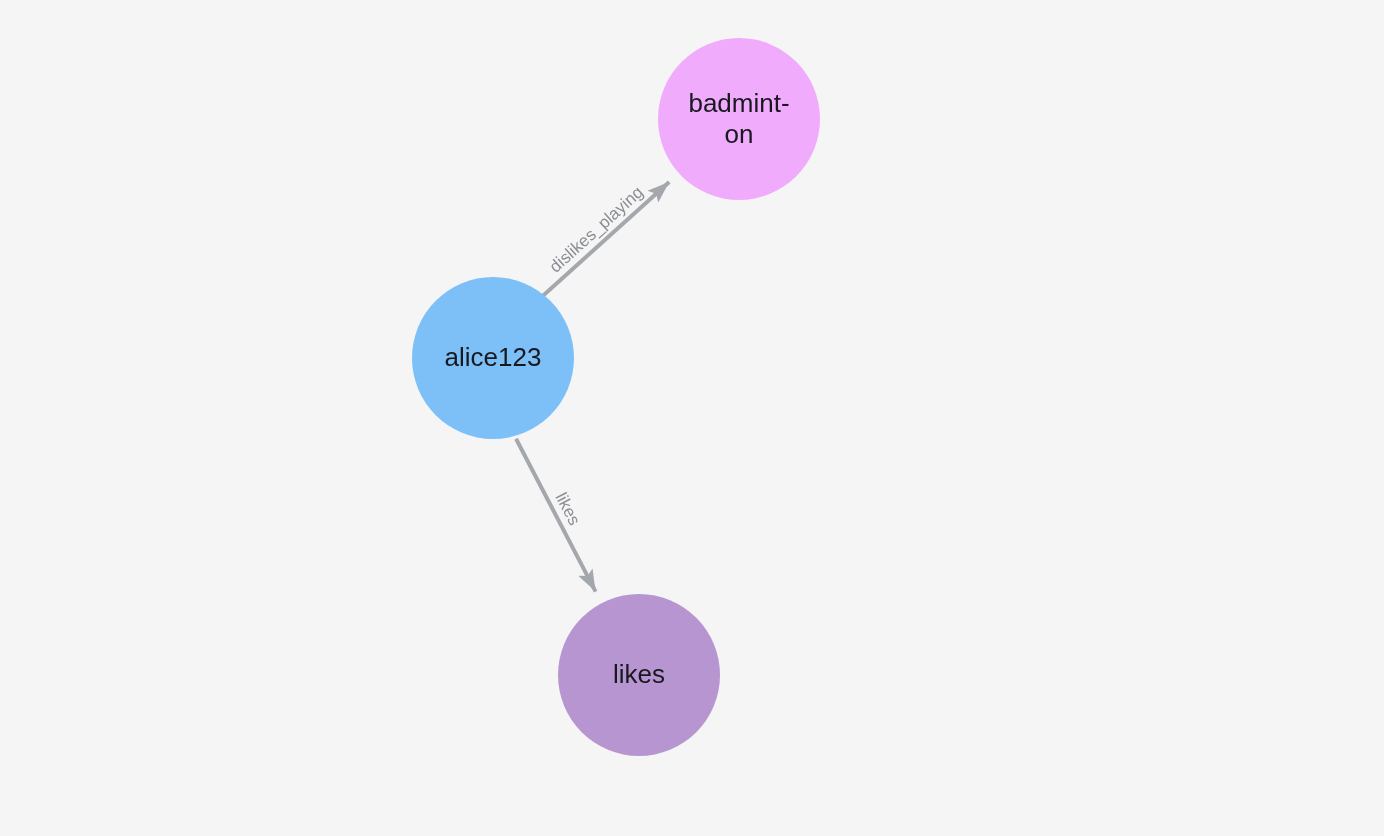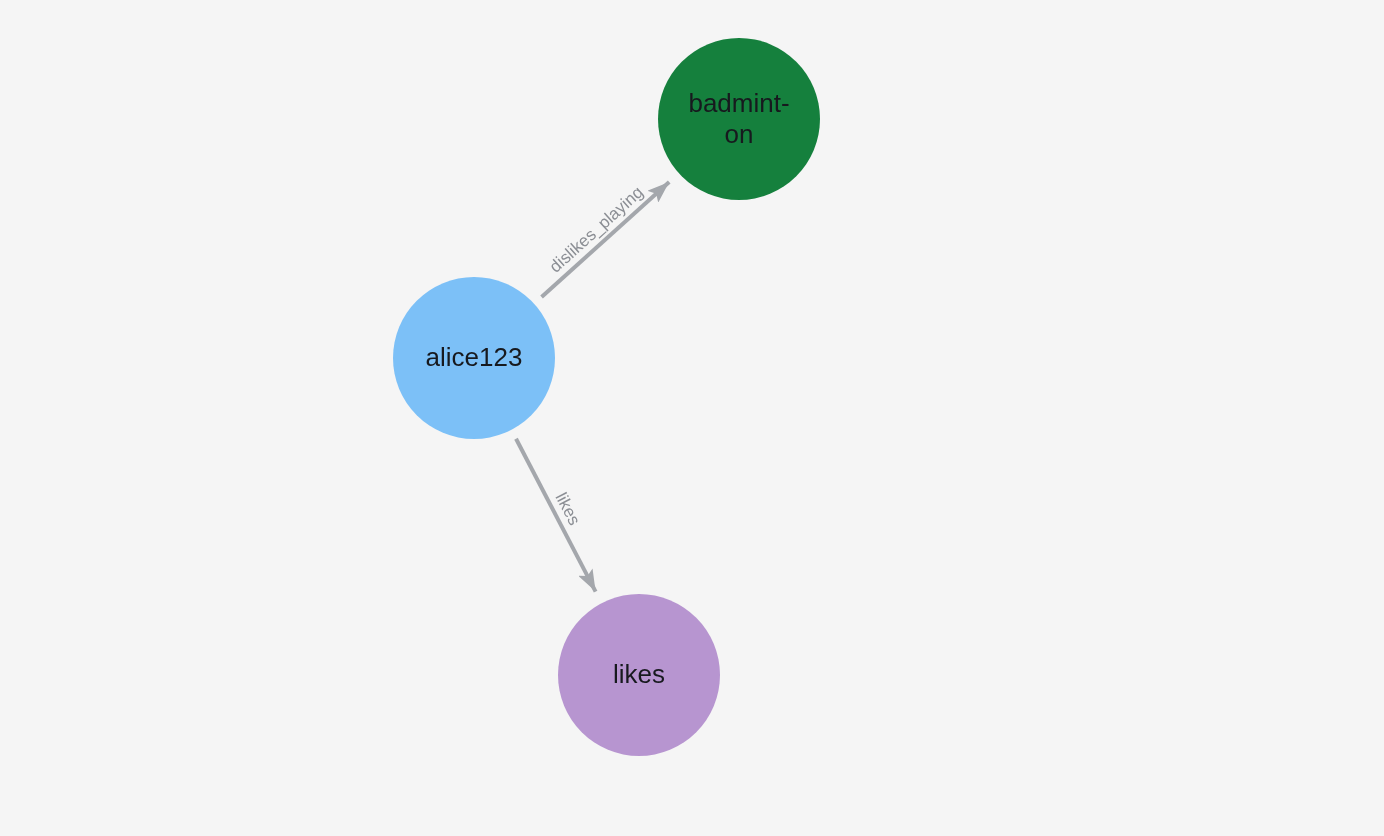--- a/index.html
+++ b/index.html
@@ -62,25 +62,25 @@
       <line class="edge-line" marker-end="url(#arrowhead)" stroke="#a4a7ac" x1="541.5763315875557" y1="297.05379905877055" x2="669.1958772612062" y2="181.9554163568744"></line>
       <text class="edge-label" fill="#8b8e94" x="605.386104424381" y="239.50460770782246" dy="-8" transform="rotate(-42.0468831465128 605.386104424381 239.50460770782246)">dislikes_playing</text>
     </g>
 
     <g>
       <line class="edge-line" marker-end="url(#arrowhead)" stroke="#a4a7ac" x1="516.0151659199391" y1="438.7200460401255" x2="595.5997187200628" y2="591.6188535409692"></line>
       <text class="edge-label" fill="#8b8e94" x="555.807442320001" y="515.1694497905473" dy="-8" transform="rotate(62.502809376106335 555.807442320001 515.1694497905473)">likes</text>
     </g>
   </svg>
 
-  <div class="node" style="left: 393px; top: 277px; width: 162px; height: 162px; background: rgb(124, 192, 247);">
+  <div class="node" style="left: 412px; top: 277px; width: 162px; height: 162px; background: rgb(124, 192, 247);">
     <span>alice123</span>
   </div>
 
-  <div class="node" style="left: 658px; top: 38px; width: 162px; height: 162px; background: #15803d;">
+  <div class="node" style="left: 658px; top: 38px; width: 162px; height: 162px; background: #f0abfc;">
     <span>badmint-
 on</span>
   </div>
 
   <div class="node" style="left: 558px; top: 594px; width: 162px; height: 162px; background: rgb(183, 149, 208);">
     <span>likes</span>
   </div>
 
 </div>
 

